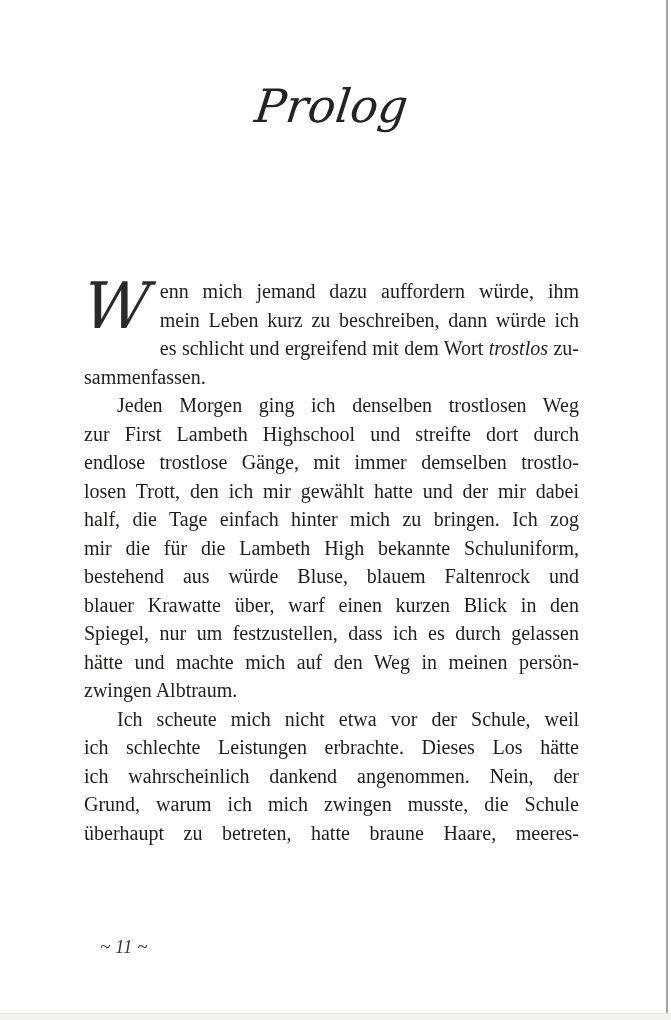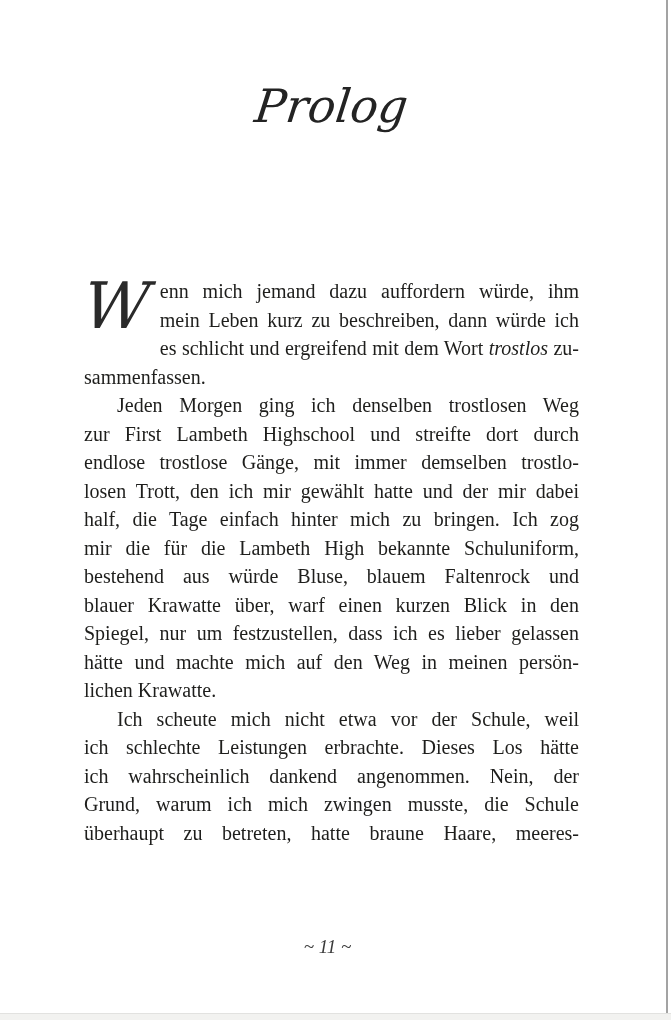--- a/index.html
+++ b/index.html
@@ -55,23 +55,22 @@
     line-height: 56px;
     height: 57px;
     margin: 1px 10px 0 0;
     color: #2a2a2a;
     transform: skewX(-5deg);
   }
 
   .page-number {
     position: absolute;
     top: 936px;
-    left: 80px;
+    left: 100px;
     width: 495px;
-    text-align: center;
     font-style: italic;
     font-size: 19px;
     color: #3a3a3a;
   }
 
   .edge-line {
     position: absolute;
     top: 0;
     left: 666px;
     width: 2px;
@@ -104,23 +103,23 @@
         <div class="line indent">Jeden Morgen ging ich denselben trostlosen Weg</div>
         <div class="line">zur First Lambeth Highschool und streifte dort durch</div>
         <div class="line">endlose trostlose Gänge, mit immer demselben trostlo-</div>
       </div>
       <div class="para">
         <div class="line">losen Trott, den ich mir gewählt hatte und der mir dabei</div>
         <div class="line">half, die Tage einfach hinter mich zu bringen. Ich zog</div>
         <div class="line">mir die für die Lambeth High bekannte Schuluniform,</div>
         <div class="line">bestehend aus würde Bluse, blauem Faltenrock und</div>
         <div class="line">blauer Krawatte über, warf einen kurzen Blick in den</div>
-        <div class="line">Spiegel, nur um festzustellen, dass ich es lieber gelassen</div>
+        <div class="line">Spiegel, nur um festzustellen, dass ich es durch gelassen</div>
         <div class="line">hätte und machte mich auf den Weg in meinen persön-</div>
-        <div class="line last">lichen Krawatte.</div>
+        <div class="line last">zwingen Albtraum.</div>
       </div>
       <div class="para">
         <div class="line indent">Ich scheute mich nicht etwa vor der Schule, weil</div>
         <div class="line">ich schlechte Leistungen erbrachte. Dieses Los hätte</div>
         <div class="line">ich wahrscheinlich dankend angenommen. Nein, der</div>
         <div class="line">Grund, warum ich mich zwingen musste, die Schule</div>
         <div class="line">überhaupt zu betreten, hatte braune Haare, meeres-</div>
       </div>
     </div>
   <div class="page-number">~ 11 ~</div>

